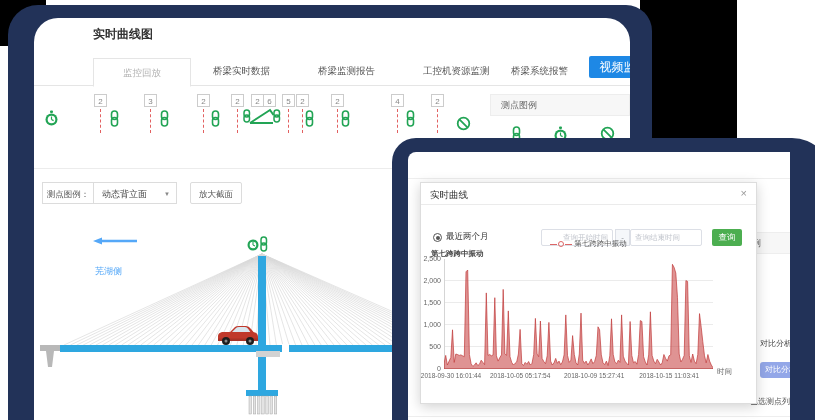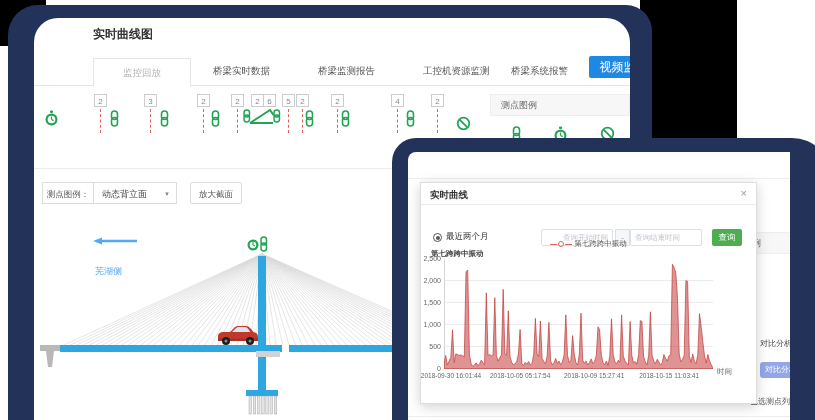--- a/index.html
+++ b/index.html
@@ -47,21 +47,21 @@
 .sw-temp-count{font-size:8px;color:#999;}
 .sw-comp-label{position:absolute;left:352px;top:186px;font-size:8px;color:#444;white-space:nowrap;}
 .sw-comp-btn{position:absolute;left:352px;top:210px;width:42px;height:16px;background:#93a7e8;border-radius:3px;
   color:#fff;font-size:8px;line-height:16px;text-align:center;cursor:pointer;}
 .sw-bottom-label{position:absolute;left:342px;top:244px;font-size:8px;color:#555;white-space:nowrap;}
 .sw-line2{position:absolute;left:0;top:264px;width:382px;border-bottom:1px solid #eee;}
 
 .modal{position:absolute;left:12px;top:30px;width:337px;height:222px;background:#fff;border:1px solid #ddd;
   box-shadow:0 3px 12px rgba(0,0,0,.18);box-sizing:border-box;}
 .m-header{position:absolute;left:0;top:0;width:100%;height:22px;border-bottom:1px solid #ebebeb;box-sizing:border-box;}
-.m-title{position:absolute;left:9px;top:6px;font-size:9.5px;color:#333;font-weight:bold;}
+.m-title{position:absolute;left:9px;top:6px;font-size:9.5px;color:#333;}
 .m-close{position:absolute;right:9px;top:4px;font-size:11px;color:#999;cursor:pointer;}
 .m-tabs{position:absolute;left:10px;top:27px;height:16px;}
 .m-tab{display:inline-block;height:15px;line-height:15px;font-size:8px;padding:0 6px;vertical-align:top;cursor:pointer;
   border:1px solid #dcdfe6;color:#666;background:#fff;border-radius:2px 0 0 2px;}
 .m-tab-on{background:#409eff;border-color:#409eff;color:#fff;border-radius:0 2px 2px 0;}
 .m-radio{position:absolute;left:12px;top:50px;width:7px;height:7px;border:1px solid #555;border-radius:50%;cursor:pointer;}
 .m-radio::after{content:"";position:absolute;left:1.5px;top:1.5px;width:4px;height:4px;border-radius:50%;background:#555;}
 .m-radio-label{position:absolute;left:25px;top:48px;font-size:8.5px;color:#333;}
 .m-input{position:absolute;top:46px;height:17px;width:72px;border:1px solid #dcdfe6;border-radius:2px;
   box-sizing:border-box;font-size:7.5px;padding:0 4px;color:#333;font-family:"Liberation Sans",sans-serif;}

